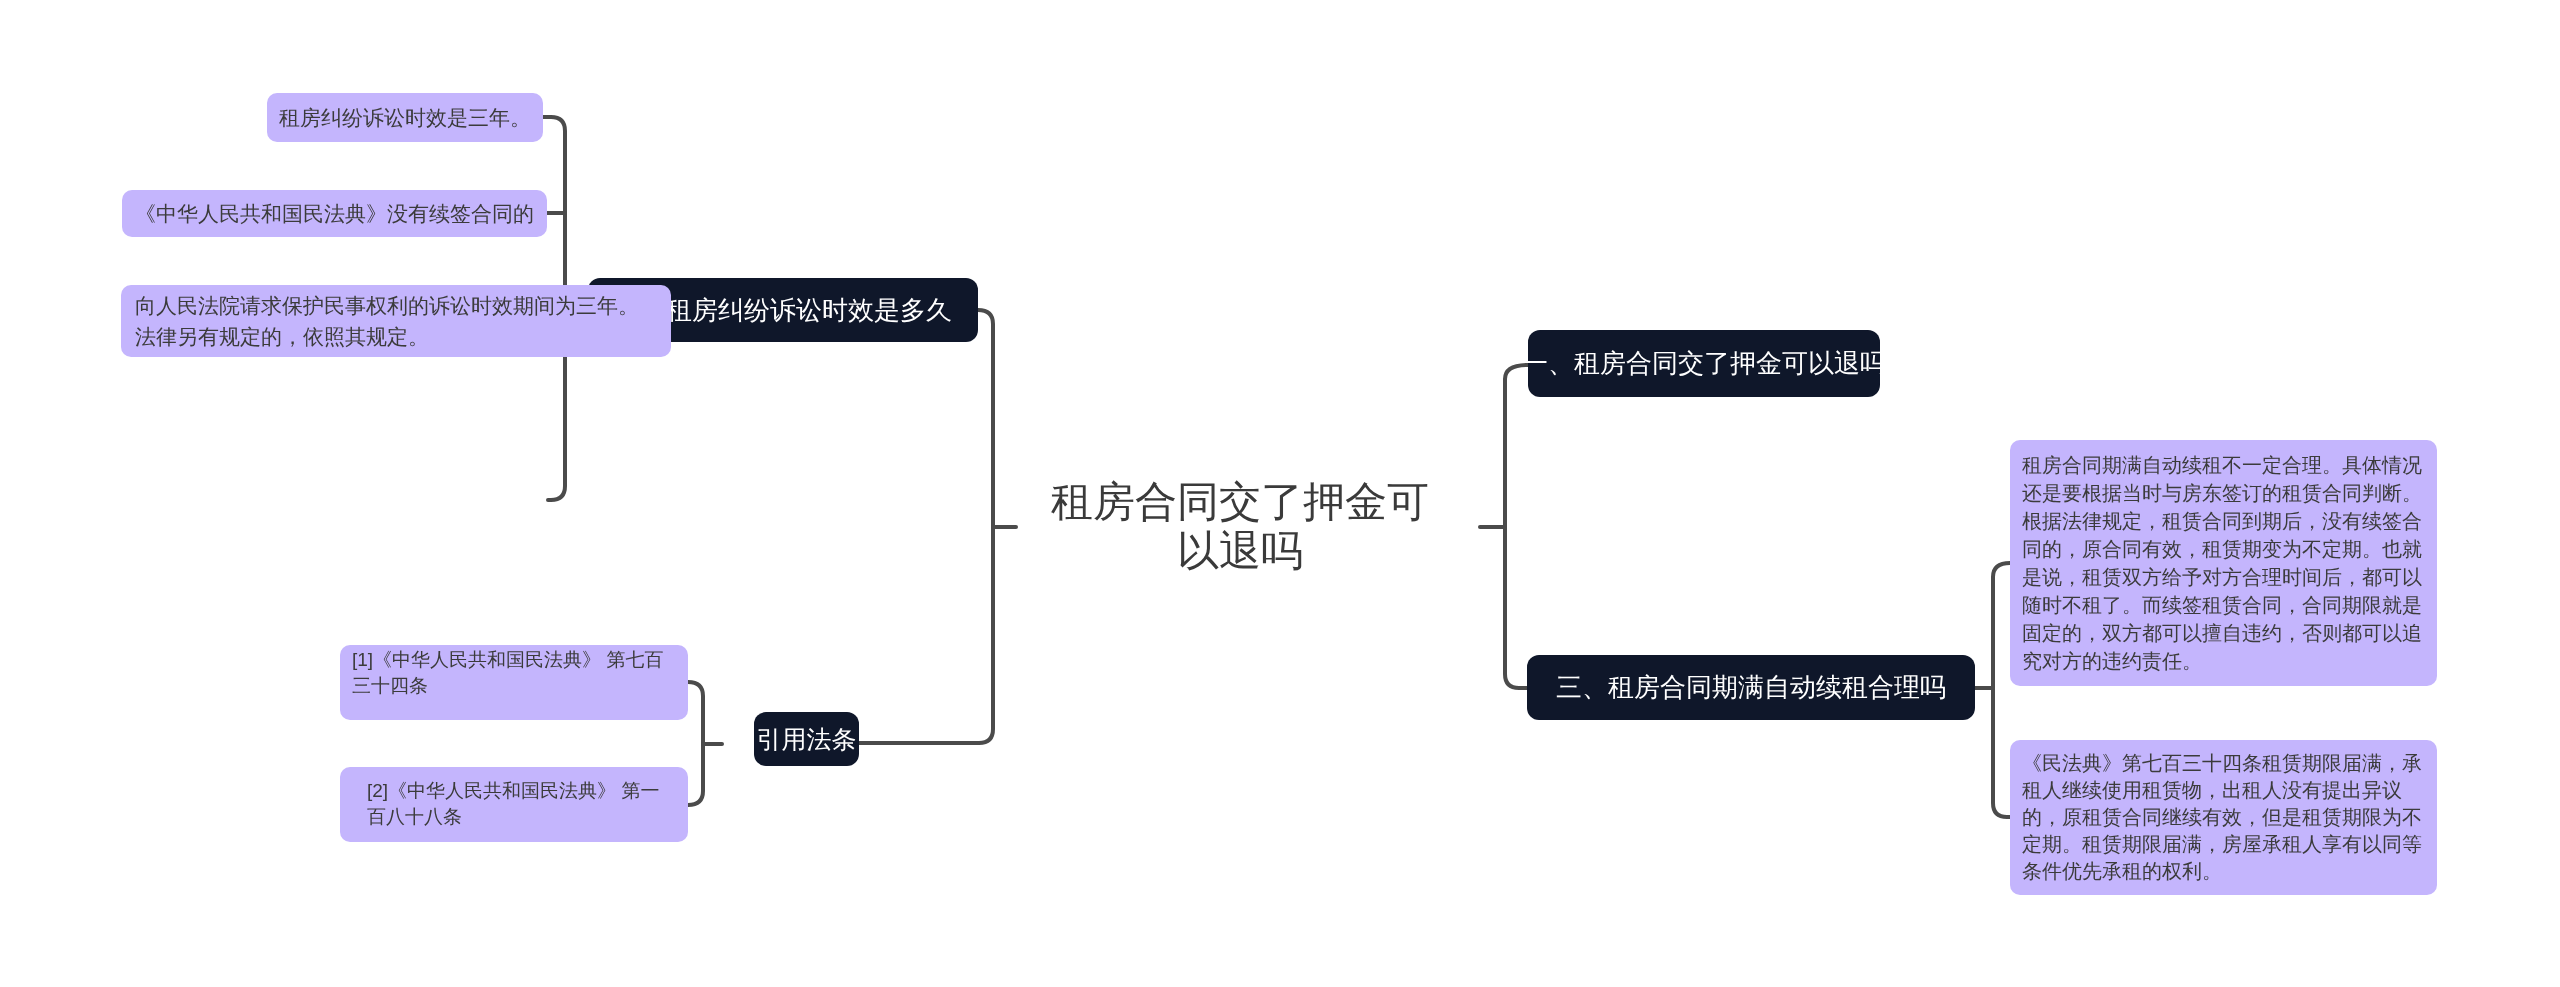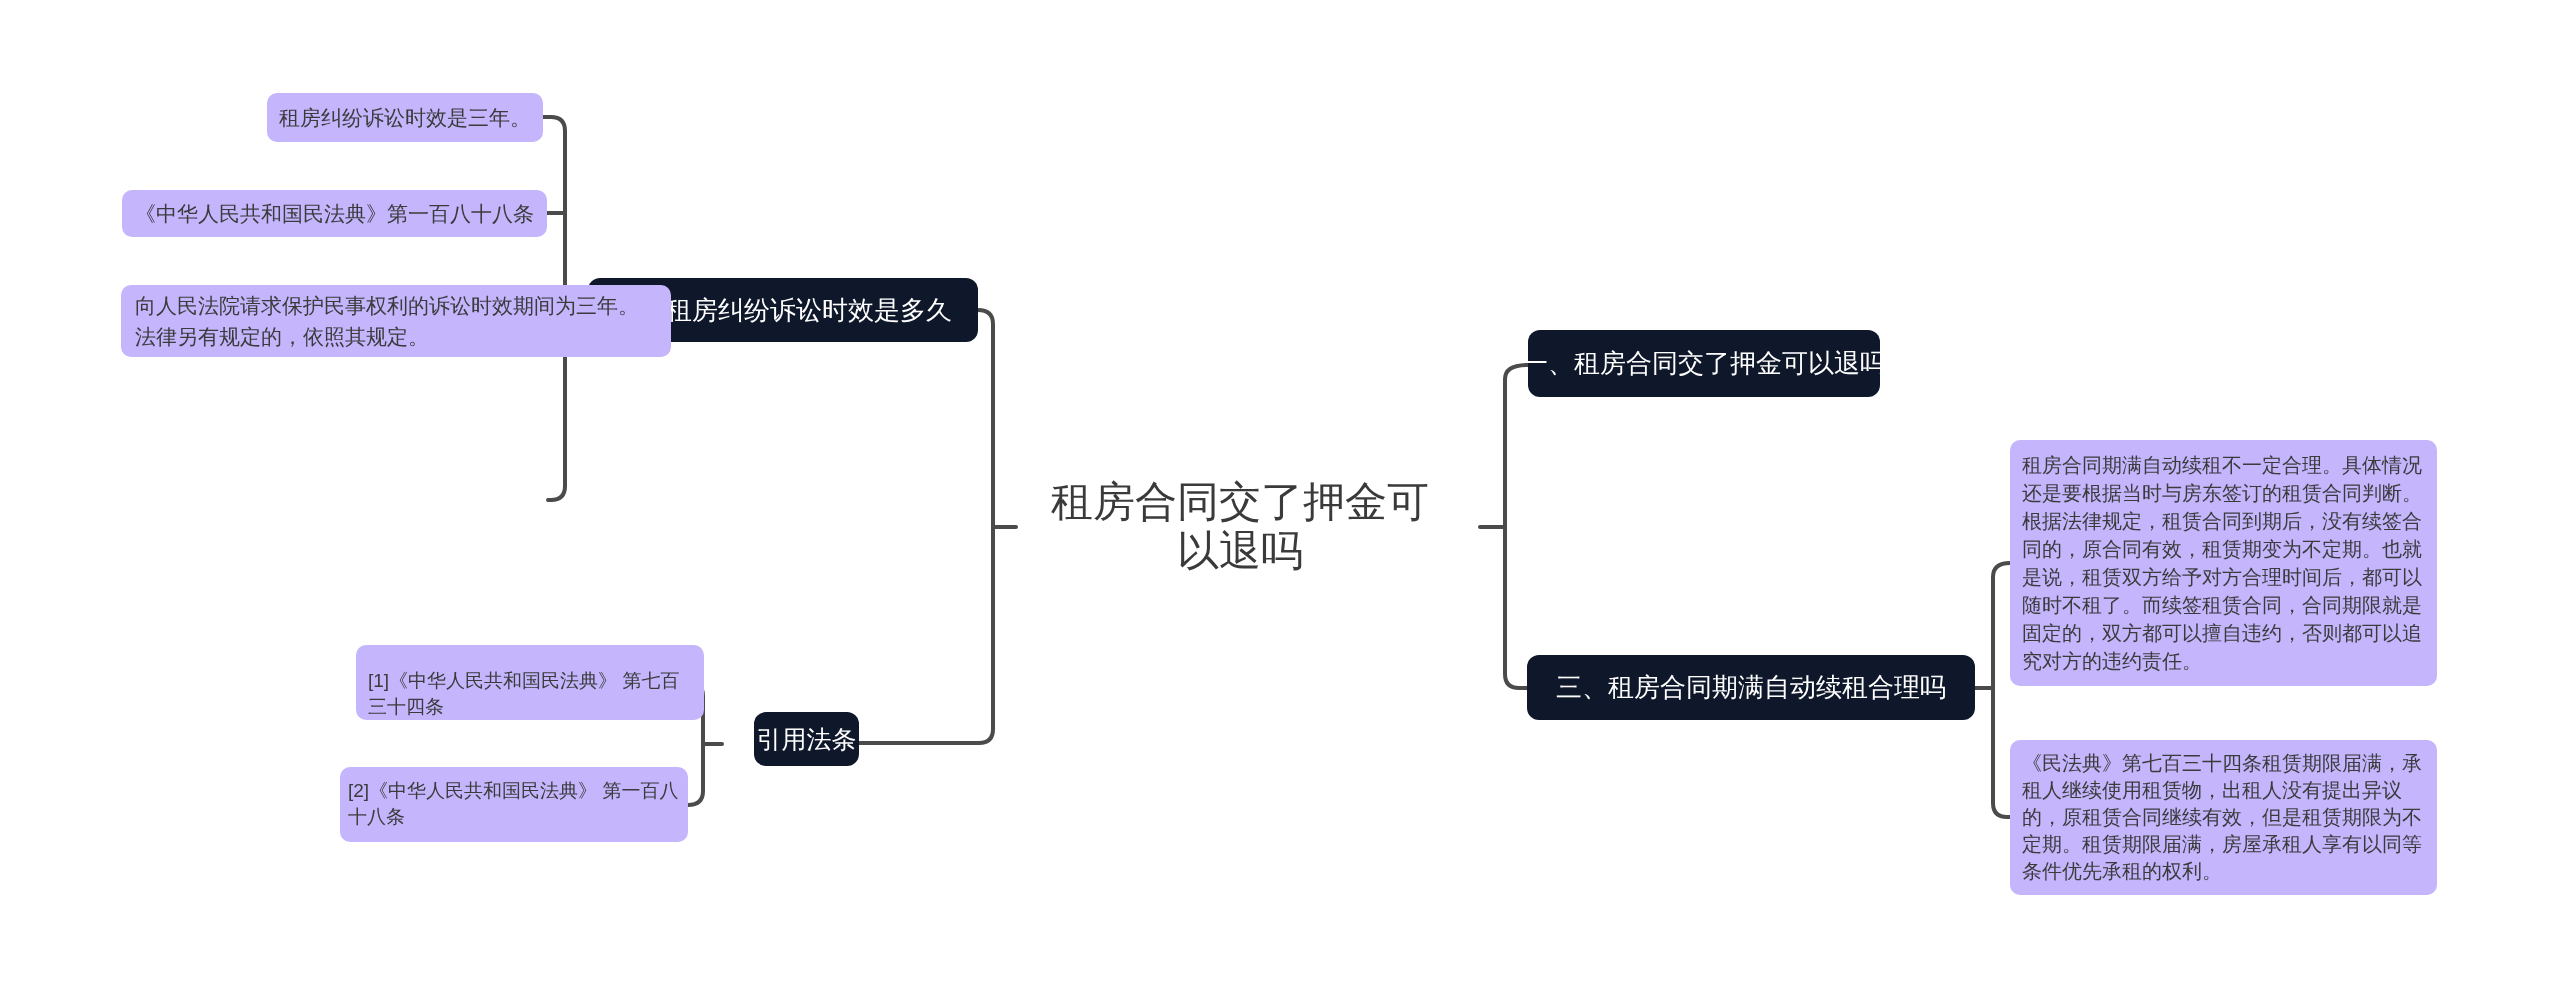--- a/index.html
+++ b/index.html
@@ -15,22 +15,22 @@
   
   .leaf {
     position:absolute; box-sizing:border-box;
     background:#c4b5fd; border-radius:10px;
     color:#3b3b3b; word-break:break-all;
   }
   #b1 { left:267px; top:93px;  width:276px; height:49px; font-size:21px; line-height:49px; text-align:center; white-space:nowrap; }
   #b2 { left:122px; top:190px; width:425px; height:47px; font-size:21px; line-height:47px; text-align:center; white-space:nowrap; }
   #b3 { left:93px;  top:285px; width:550px; height:72px; font-size:21px; line-height:31px; padding:5px 14px;margin-left:28px; }
   #b4 { left:95px;  top:407px; width:453px; height:185px; font-size:21px; line-height:29px; padding:6px 10px; }
-  #c1 { left:356px; top:645px; width:348px; height:75px; font-size:19px; line-height:26px; padding:23px 12px; }
-  #c2 { left:340px; top:767px; width:348px; height:75px; font-size:19px; line-height:26px; padding:11px 8px; }
+  #c1 { left:340px; top:645px; width:348px; height:75px; font-size:19px; line-height:26px; padding:2px 12px; }
+  #c2 { left:340px; top:767px; width:348px; height:75px; font-size:19px; line-height:26px; padding:11px 27px; }
   #r1 { left:2010px; top:440px; width:427px; height:246px; font-size:20px; line-height:28px; padding:11px 12px;font-family:Liberation Serif, serif; }
   #r2 { left:2010px; top:740px; width:427px; height:155px; font-size:20px; line-height:27px; padding:10px 12px; }
 
   
   .topic {
     position:absolute; box-sizing:border-box;
     background:#0f172a; color:#ffffff; border-radius:12px;
     display:flex; align-items:center; justify-content:center;
     white-space:nowrap;
   }
@@ -70,21 +70,21 @@
 
       <path d="M1975 688 H1993"></path>
       <path d="M2010 563 Q1993 563 1993 577 V803 Q1993 817 2007 817 H2010"></path>
     </g>
   </svg>
 
   <div id="title">租房合同交了押金可以退吗</div>
 
   <div id="n2" class="topic">二、租房纠纷诉讼时效是多久</div>
   <div id="b1" class="leaf">租房纠纷诉讼时效是三年。</div>
-  <div id="b2" class="leaf">《中华人民共和国民法典》第一百八十八条</div>
+  <div id="b2" class="leaf">《中华人民共和国民法典》没有续签合同的</div>
   <div id="b3" class="leaf">向人民法院请求保护民事权利的诉讼时效期间为三年。法律另有规定的，依照其规定。</div>
 
   <div id="nq" class="topic">引用法条</div>
   <div id="c1" class="leaf">[1]《中华人民共和国民法典》 第七百三十四条</div>
   <div id="c2" class="leaf">[2]《中华人民共和国民法典》 第一百八十八条</div>
 
   <div id="n1" class="topic">一、租房合同交了押金可以退吗</div>
 
   <div id="n3" class="topic">三、租房合同期满自动续租合理吗</div>
   <div id="r1" class="leaf">租房合同期满自动续租不一定合理。具体情况还是要根据当时与房东签订的租赁合同判断。根据法律规定，租赁合同到期后，没有续签合同的，原合同有效，租赁期变为不定期。也就是说，租赁双方给予对方合理时间后，都可以随时不租了。而续签租赁合同，合同期限就是固定的，双方都可以擅自违约，否则都可以追究对方的违约责任。</div>

